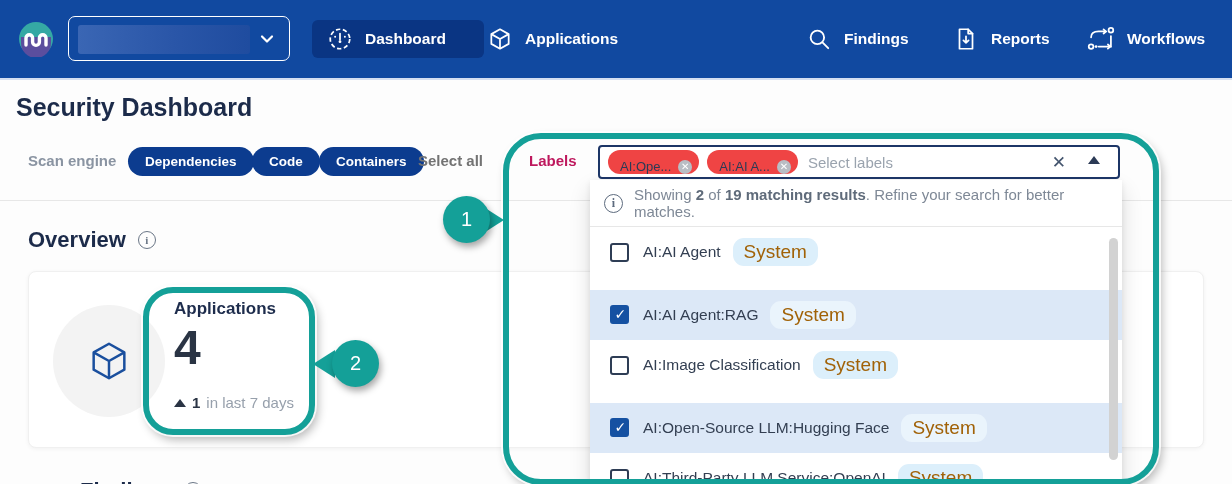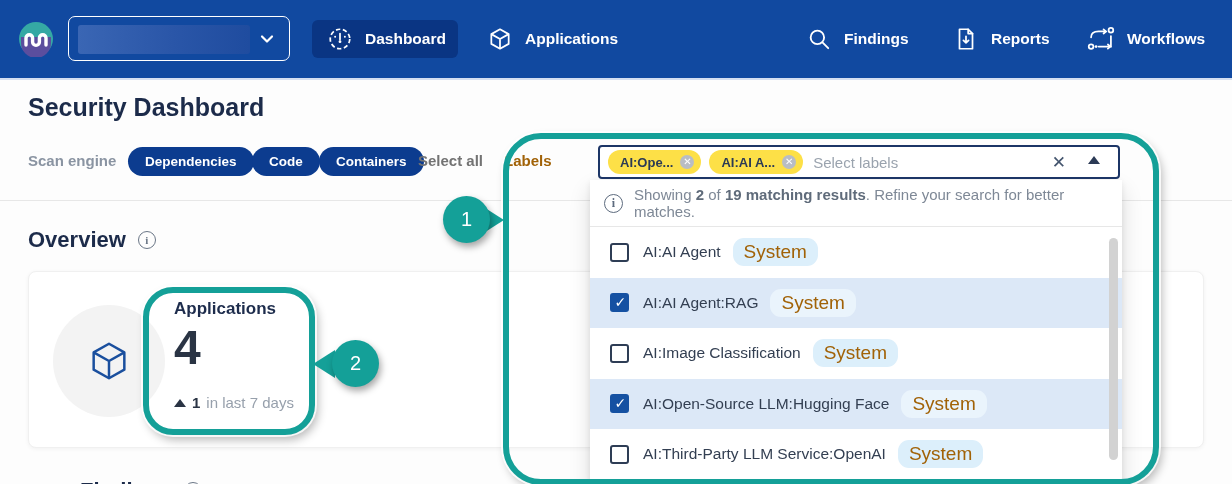--- a/index.html
+++ b/index.html
@@ -11,58 +11,58 @@
   .navbar { position:absolute; left:0; top:0; width:1232px; height:78px; background:#1149A0; z-index:3;
             box-shadow:0 2px 0 rgba(195,210,235,.7); }
   .logo { position:absolute; left:18px; top:21px; width:36px; height:36px; }
   .org-select { position:absolute; left:68px; top:16px; width:222px; height:45px; border:1.5px solid #fff;
                 border-radius:7px; display:flex; align-items:center; }
   .org-redacted { position:absolute; left:9px; top:8px; width:172px; height:29px; border-radius:3px;
                   background:linear-gradient(90deg,#3a66b4,#2a56a8 55%,#1f4c9f); }
   .org-caret { position:absolute; right:14px; top:14px; }
   .nav-item { position:absolute; top:0; height:78px; display:flex; align-items:center; gap:12px;
               color:#fff; font-size:15.5px; font-weight:600; cursor:pointer; }
-  .nav-pill { position:absolute; left:312px; top:20px; height:38px; width:146px; background:#0A3583;
+  .nav-pill { position:absolute; left:312px; top:20px; height:38px; width:172px; background:#0A3583;
               border-radius:6px; display:flex; align-items:center; gap:12px; padding-left:15px;
               color:#fff; font-size:15.5px; font-weight:600; cursor:pointer; }
   .nav-ic { display:inline-flex; }
 
   
-  .page-title { position:absolute; left:28px; top:93px; font-size:25px; font-weight:600; color:#1C2B4A; }
+  .page-title { position:absolute; left:16px; top:93px; font-size:25px; font-weight:600; color:#1C2B4A; }
   .scan-label { position:absolute; left:28px; top:152px; font-size:15px; font-weight:700; color:#8A94A2; }
   .engine-pill { position:absolute; top:147px; height:29px; background:#0C3C8F; color:#fff; border-radius:15px;
                  font-size:13.5px; font-weight:600; display:flex; align-items:center; padding:0 17px; cursor:pointer; }
   .select-all { position:absolute; left:418px; top:152px; font-size:15px; font-weight:700; color:#737373; cursor:pointer; }
-  .labels-label { position:absolute; left:504px; top:152px; font-size:15px; font-weight:600; color:#a16207; }
+  .labels-label { position:absolute; left:529px; top:152px; font-size:15px; font-weight:600; color:#be185d; }
 
   .hr-divider { position:absolute; left:0; top:200px; width:1232px; height:1px; background:#E7E7E7; }
 
   
   .label-select { position:absolute; left:598px; top:145px; width:522px; height:34px; background:#fff;
                   border:2px solid #1C3566; border-radius:4px; z-index:7; display:flex; align-items:center; }
-  .chip { height:24px; margin-left:8px; background:#fde047; border-radius:12px; display:flex; align-items:center;
-          gap:7px; padding:0 7px 0 12px; font-size:13px; color:#2B3A55; cursor:default;font-weight:bold; }
+  .chip { height:24px; margin-left:8px; background:#ef4444; border-radius:12px; display:flex; align-items:flex-end;
+          gap:7px; padding:0 7px 0 12px; font-size:13px; color:#2B3A55; cursor:default; }
   .chip-x { width:14px; height:14px; border-radius:50%; background:#B9BDC4; color:#fff; font-size:10px;
             line-height:14px; text-align:center; cursor:pointer; }
   .placeholder { margin-left:10px; font-size:15px; color:#9AA3AE; }
   .clear-x { position:absolute; right:52px; top:5px; font-size:17px; color:#44556E; cursor:pointer; }
   .caret-up { position:absolute; right:18px; top:9px; width:0; height:0; border-left:6px solid transparent;
               border-right:6px solid transparent; border-bottom:8px solid #2B3A55; cursor:pointer; }
 
   
   .dropdown { position:absolute; left:590px; top:180px; width:532px; height:304px; background:#fff; z-index:6;
               box-shadow:0 10px 20px rgba(0,0,0,.14), 0 2px 6px rgba(0,0,0,.08); }
   .dd-info { height:47px; display:flex; align-items:center; padding-left:14px; gap:11px;
              border-bottom:1px solid #E7E7E7; font-size:15px; color:#7E8896; }
   .dd-info b { color:#5F6B7A; font-weight:700; }
   .info-circ { width:19px; height:19px; min-width:19px; border:1.4px solid #5D6B7E; border-radius:50%;
                color:#5D6B7E; font-size:12px; font-weight:700; font-family:"Liberation Serif",serif;
                display:flex; align-items:center; justify-content:center; }
   .dd-row { height:50.5px; display:flex; align-items:center; padding-left:20px; cursor:pointer; background:#fff; }
-  .dd-row.highlighted { background:#DCE8F7; }
+  .dd-row.highlighted { background:#DCE8F7;margin-top:12px; }
   .cb { width:19px; height:19px; min-width:19px; border:2px solid #2E3D55; border-radius:3px; background:#fff; position:relative; }
   .cb.checked { border-color:#1551A2; background:#1551A2; }
   .cb.checked::after { content:"✓"; position:absolute; left:2.5px; top:-1px; color:#fff; font-size:14px; font-weight:700; }
   .dd-row .opt-label { margin-left:14px; font-size:15.5px; color:#333F52; }
   .sys-badge { margin-left:12px; background:#DCEFFB; color:#a16207; font-size:19px; border-radius:11px;
                padding:3px 11px; }
   .dd-row.highlighted .sys-badge { background:#EAF4FC; }
   .dd-scrollbar { position:absolute; right:4px; top:58px; width:9px; height:222px; background:#D2D2D2;
                   border-radius:5px; cursor:grab; }
 

